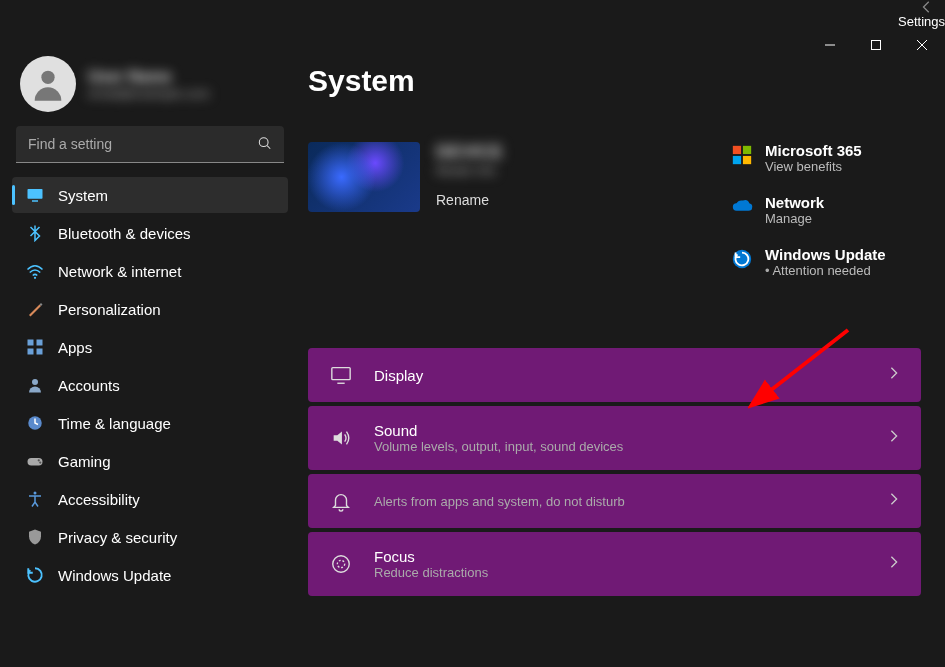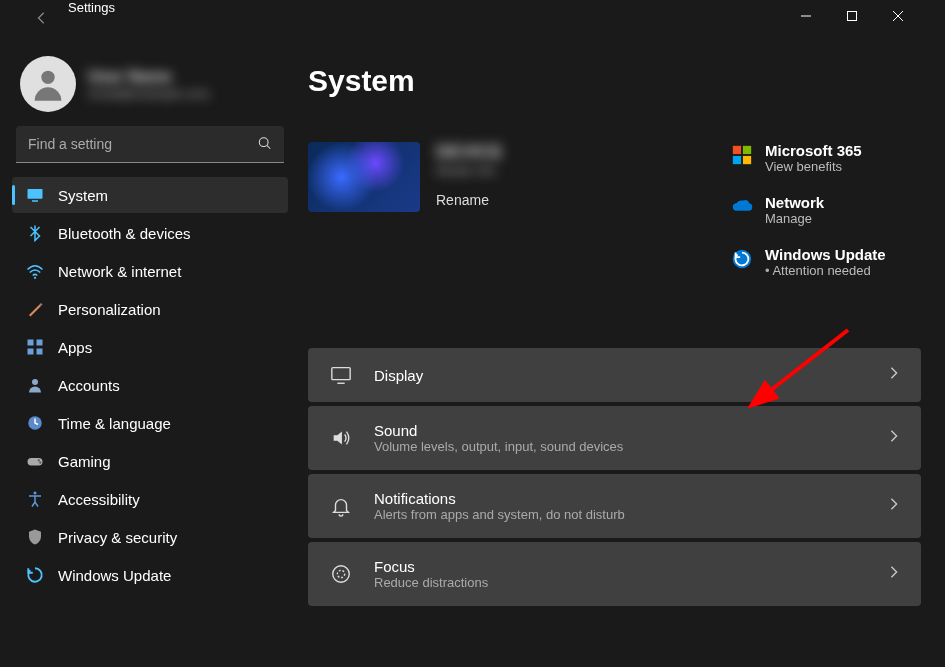--- a/index.html
+++ b/index.html
@@ -1,18 +1,18 @@
 <!DOCTYPE html>
 <html><head>
 <meta charset="utf-8">
 <style>
 * { margin: 0; padding: 0; box-sizing: border-box; font-family: "Segoe UI", sans-serif; }
 body { background: #1a1a1a; color: #fff; width: 945px; height: 667px; overflow: hidden; }
 
-.titlebar { display: flex; align-items: flex-start; height: 44px; padding: 0 24px; }
+.titlebar { display: flex; align-items: flex-end; height: 44px; padding: 0 0; flex-direction: column; }
 .back-btn { width: 36px; height: 36px; display: flex; align-items: center; justify-content: center; color: #aaa; cursor: pointer; }
 .title { font-size: 13px; margin-left: 8px; }
 .win-controls { margin-left: auto; display: flex; }
 .win-controls div { width: 46px; height: 32px; display: flex; align-items: center; justify-content: center; color: #fff; cursor: pointer; font-size: 12px; }
 
 .content { display: flex; height: calc(100% - 44px); }
 
 .sidebar { width: 300px; padding: 0 12px; }
 .user-row { display: flex; align-items: center; padding: 12px 8px; gap: 12px; }
 .avatar { width: 56px; height: 56px; border-radius: 50%; background: #e0e0e0; display: flex; align-items: center; justify-content: center; }
@@ -44,21 +44,21 @@
 .device-info .rename { font-size: 14px; color: #ddd; margin-top: 14px; cursor: pointer; }
 
 .promo-col { display: flex; flex-direction: column; gap: 20px; width: 190px; }
 .promo { display: flex; gap: 12px; cursor: pointer; }
 .promo-icon { width: 22px; height: 22px; margin-top: 2px; }
 .promo-title { font-size: 15px; font-weight: 700; white-space: nowrap; }
 .promo-sub { font-size: 13px; color: #bbb; white-space: nowrap; }
 .promo-sub.dot::before { content: "• "; color: #aaa; }
 
 .cards { display: flex; flex-direction: column; gap: 4px; }
-.card { display: flex; align-items: center; gap: 20px; padding: 16px 20px; background: #404040; border-radius: 4px; cursor: pointer; }
+.card { display: flex; align-items: center; gap: 20px; padding: 16px 20px; background: #701a75; border-radius: 4px; cursor: pointer; }
 .card-icon { width: 26px; display: flex; justify-content: center; color: #ddd; }
 .card-body { flex: 1; }
 .card-title { font-size: 15px; font-weight: 500; }
 .card-sub { font-size: 13px; color: #aaa; }
 .card-chevron { color: #ccc; }
 
 .arrow { position: absolute; left: 448px; top: 278px; pointer-events: none; }
 </style>
 </head>
 <body>
@@ -298,21 +298,20 @@
             </svg></div>
         </div>
         <div class="card">
           <div class="card-icon">
             <svg width="22" height="22" viewBox="0 0 24 24" stroke="#ddd" stroke-width="1.5" fill="none">
               <path d="M6 17 V11 a6 6 0 0 1 12 0 V17 l2 2 H4 Z"></path>
               <path d="M10 21 a2 2 0 0 0 4 0"></path>
             </svg>
           </div>
           <div class="card-body">
-            <div class="card-title">Notifications</div>
             <div class="card-sub">Alerts from apps and system, do not disturb</div>
           </div>
           <div class="card-chevron"><svg width="14" height="14" viewBox="0 0 16 16">
               <path d="M5 2l6 6-6 6" stroke="#ccc" stroke-width="1.5" fill="none"></path>
             </svg></div>
         </div>
         <div class="card">
           <div class="card-icon">
             <svg width="22" height="22" viewBox="0 0 24 24" stroke="#ddd" stroke-width="1.5" fill="none">
               <circle cx="12" cy="12" r="9"></circle>

